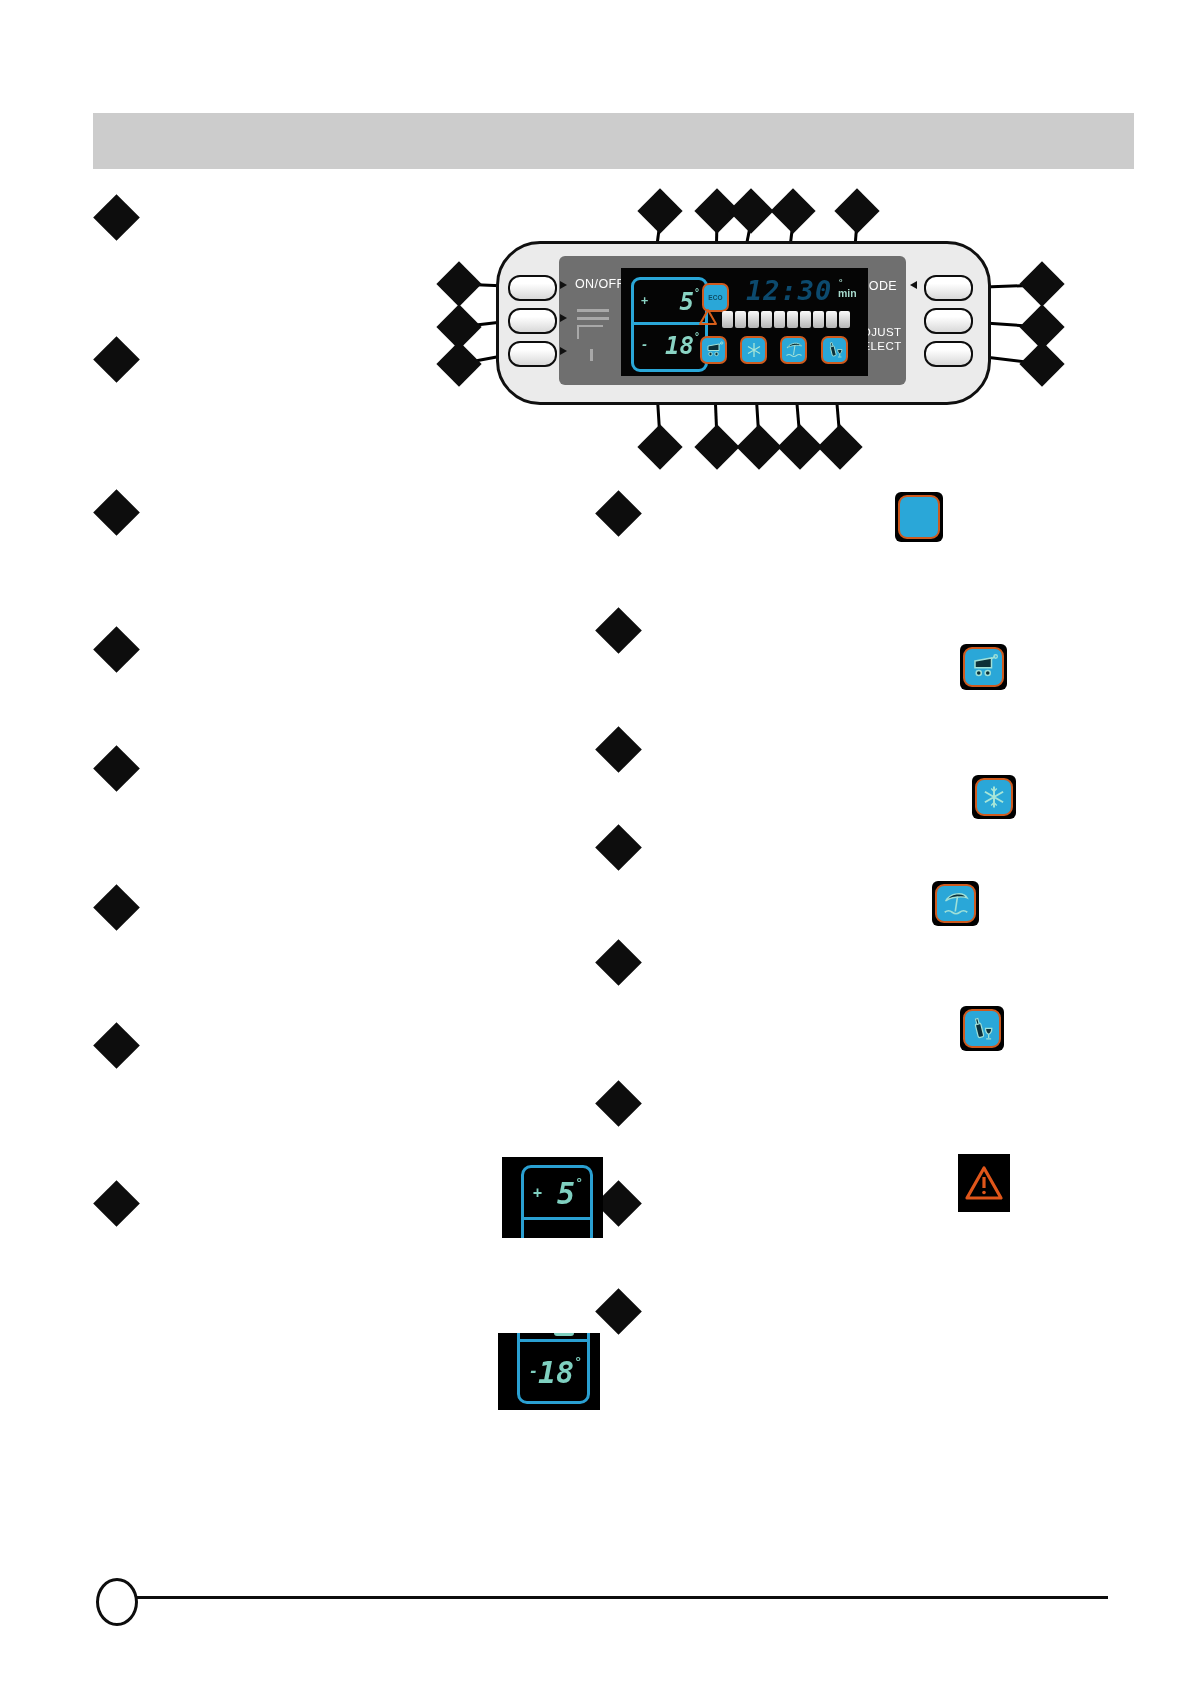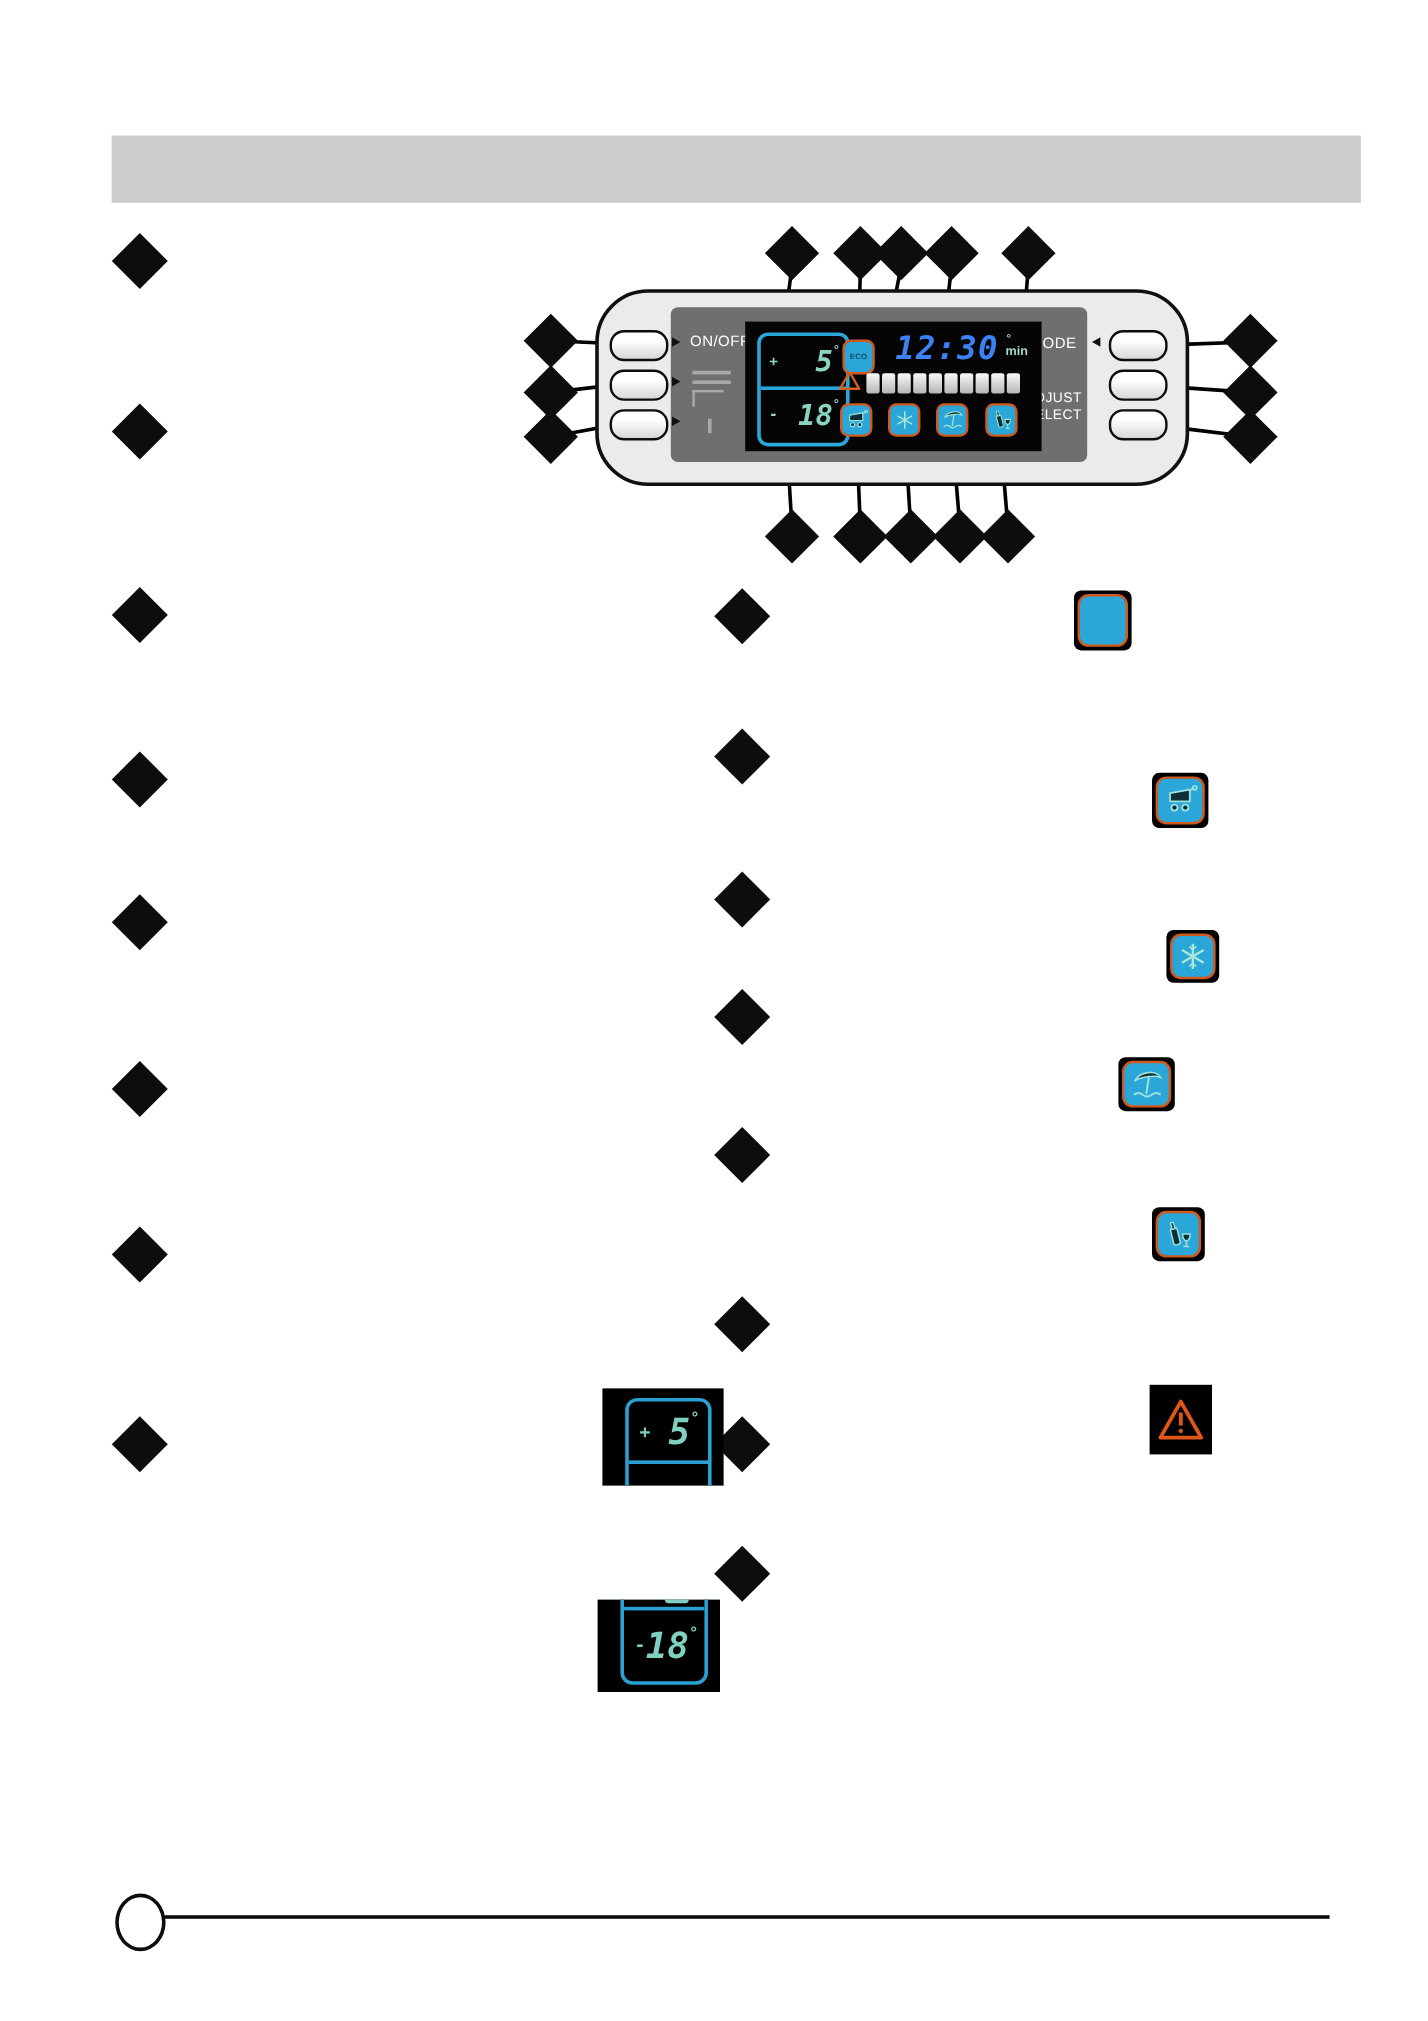--- a/index.html
+++ b/index.html
@@ -37,21 +37,21 @@
   .temp-cell{height:41.5px;display:flex;align-items:center;}
   .temp-cell.top{border-bottom:3px solid #2aa7d8;}
   .temp-sign{font-size:12px;margin-left:7px;color:#8ad4c4;flex:0 0 auto;}
   .temp-val{margin-left:auto;margin-right:5px;font-size:24px;line-height:1;}
   .temp-deg{font-size:10px;vertical-align:14px;}
 
   .blue-key{background:#2aa7d8;border:2px solid #cf5a1e;border-radius:7px;
             display:flex;align-items:center;justify-content:center;box-sizing:border-box;}
   .eco-btn{left:702px;top:283px;width:27px;height:29px;font-size:6.5px;font-weight:bold;color:#0e4c63;letter-spacing:.2px;}
 
-  .clock{left:746px;top:275px;font-size:27px;letter-spacing:1px;color:#3b82f6;}
+  .clock{left:746px;top:275px;font-size:27px;letter-spacing:1px;color:#0c4a6e;}
   .clock-unit{left:838px;top:279px;color:#a6d8cb;line-height:1;text-align:left;}
   .clock-unit .deg{font-size:9px;display:block;}
   .clock-unit .min{font-size:10.5px;display:block;font-family:"Liberation Sans",sans-serif;font-style:normal;}
 
   .segbar{left:722px;top:311px;display:flex;}
   .segblock{width:10.5px;height:17px;margin-right:2.5px;border-radius:2px;
             background:linear-gradient(180deg,#fafafa,#b5b5b5);}
 
   .panel-key{width:27px;height:28px;}
 

